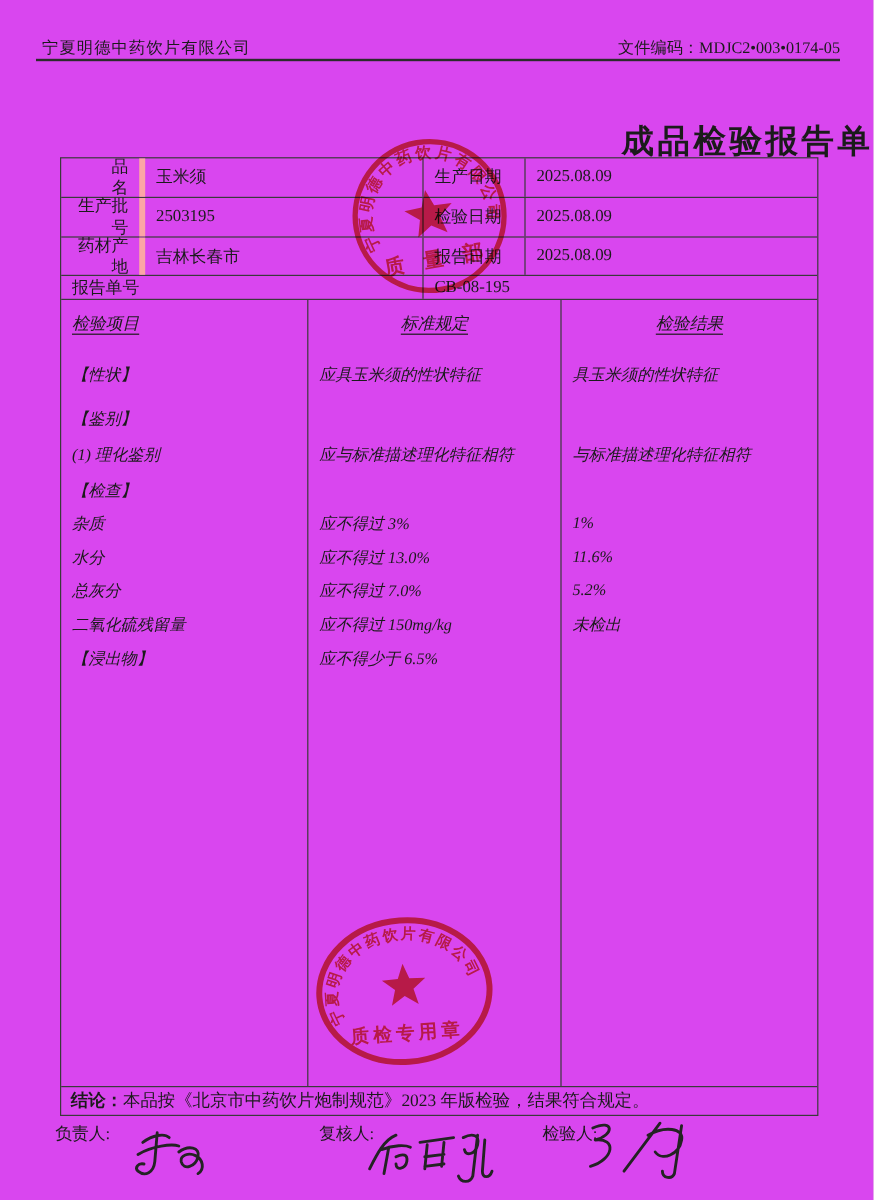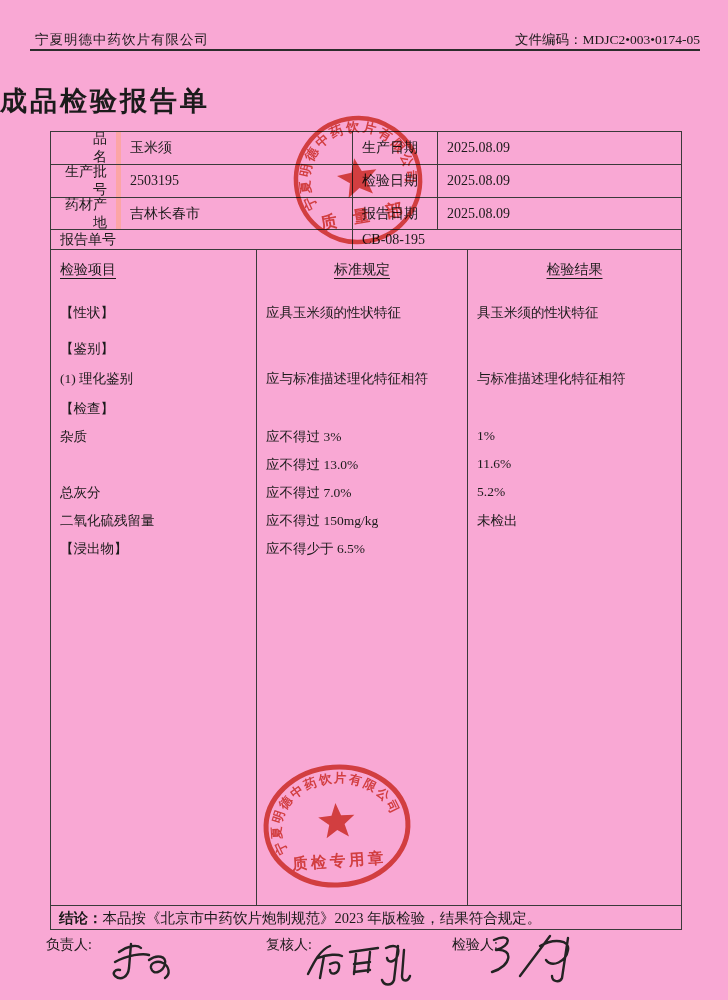--- a/index.html
+++ b/index.html
@@ -1,45 +1,45 @@
 <!DOCTYPE html>
 <html><head>
 <meta charset="utf-8">
 <style>
   * { margin:0; padding:0; box-sizing:border-box; }
   html,body { background:#e8e8e8; }
   .page {
     position:relative; width:728px; height:1000px; margin:0 auto;
-    background:#f9a8d4; overflow:hidden;
+    background:#d946ef; overflow:hidden;
     font-family:"Liberation Serif","DejaVu Serif",serif;
     color:#1b1b1b;
   }
   
   .hdr-company { position:absolute; left:35px; top:31px; font-size:13.5px; letter-spacing:1px; }
   .hdr-code { position:absolute; right:28px; top:31px; font-size:13.5px; }
   .hdr-rule { position:absolute; left:30px; top:49px; width:670px; height:2px; background:#2c2c2c; }
   
-  .doc-title { position:absolute; left:0; top:83px; width:100%; text-align:left;
+  .doc-title { position:absolute; left:0; top:100px; width:100%; text-align:right;
     font-size:27px; font-weight:bold; letter-spacing:3px; }
   
   .outer-box { position:absolute; left:50px; top:131px; width:632px; height:799px;
     border:1.5px solid #3a3a3a; }
   
   .info-table { position:absolute; left:0; top:0; width:100%; }
   .irow { display:flex; border-bottom:1px solid #3a3a3a; }
   .irow .cell { padding:0 9px; font-size:14px; display:flex; align-items:center; }
   .r1,.r2 { height:33px; } .r3 { height:32px; } .r4 { height:20px; border-bottom:1px solid #3a3a3a; }
   .c-l1 { width:70px; border-right:5px solid #fca5a5;text-align:right; }
   .c-v1 { width:232px; border-right:1px solid #3a3a3a;text-align:right; }
   .c-l2 { width:85px; border-right:1px solid #3a3a3a; }
   .c-v2 { flex:1; }
   .c-wide { width:302px; border-right:1px solid #3a3a3a;text-align:center; }
   .jlabel { width:100%; }
   
-  .main-region { position:absolute; left:0; top:118px; width:100%; height:655px; display:flex; }
+  .main-region { position:absolute; left:0; top:118px; width:100%; height:655px; display:flex;font-style:italic; }
   .mcol { position:relative; height:100%; font-size:13.5px; }
   .mcol1 { width:206px; border-right:1px solid #3a3a3a; }
   .mcol2 { width:211px; border-right:1px solid #3a3a3a; }
   .mcol3 { flex:1; }
   .mhead { position:absolute; top:11px; font-size:14px; text-decoration:underline; text-underline-offset:4px; }
   .mhead.left { left:9px; }
   .mhead.center { left:0; width:100%; text-align:center; }
   .mline { position:absolute; left:9px; right:4px; white-space:nowrap; }
   
   .conclusion { position:absolute; left:0; top:773px; width:100%; height:26px;
@@ -97,20 +97,21 @@
     </div>
 
     <div class="main-region">
       <div class="mcol mcol1">
         <div class="mhead left">检验项目</div>
         <div class="mline" style="top:54px">【性状】</div>
         <div class="mline" style="top:90px">【鉴别】</div>
         <div class="mline" style="top:120px">(1) 理化鉴别</div>
         <div class="mline" style="top:150px">【检查】</div>
         <div class="mline" style="top:178px">杂质</div>
+        <div class="mline" style="top:206px">水分</div>
         <div class="mline" style="top:234px">总灰分</div>
         <div class="mline" style="top:262px">二氧化硫残留量</div>
         <div class="mline" style="top:290px">【浸出物】</div>
       </div>
       <div class="mcol mcol2">
         <div class="mhead center">标准规定</div>
         <div class="mline" style="top:54px">应具玉米须的性状特征</div>
         <div class="mline" style="top:120px">应与标准描述理化特征相符</div>
         <div class="mline" style="top:178px">应不得过 3%</div>
         <div class="mline" style="top:206px">应不得过 13.0%</div>

